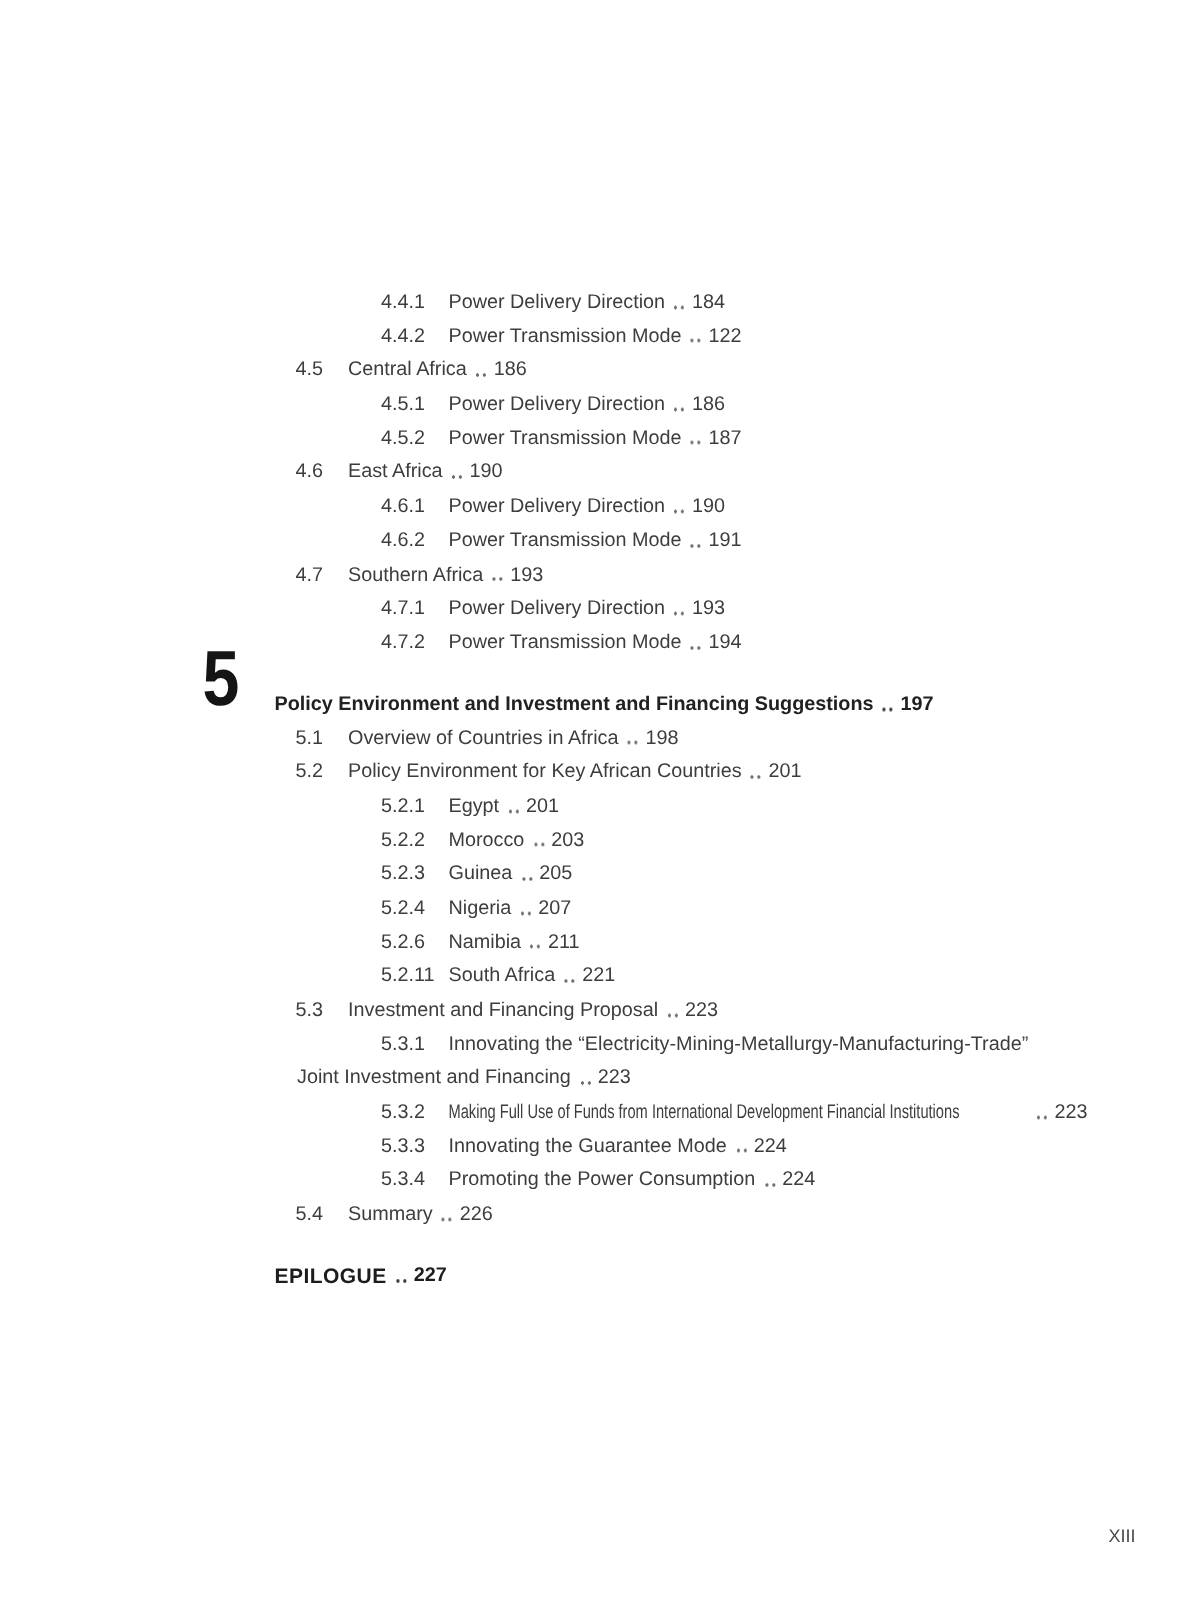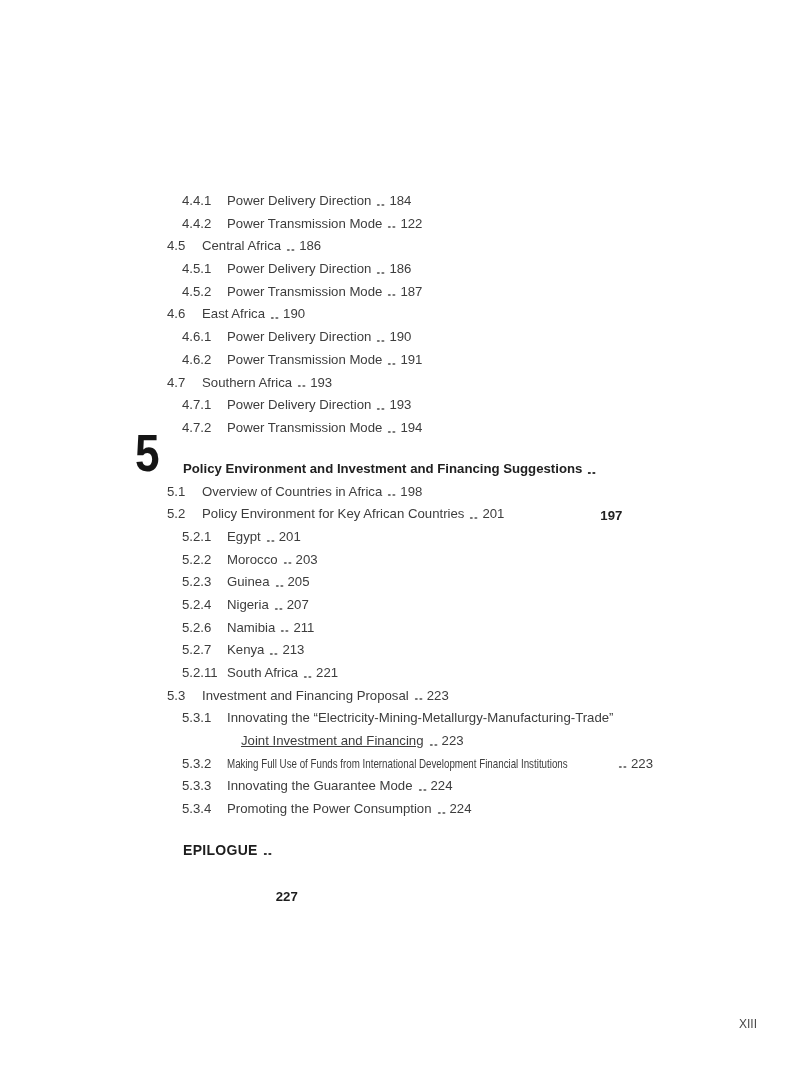--- a/index.html
+++ b/index.html
@@ -18,33 +18,33 @@
     flex: 1 1 auto; min-width: 10px;
     margin: 0 3px 0 5px;
     background-image: radial-gradient(circle, #6f6f6f 1px, rgba(255,255,255,0) 1.25px);
     background-size: 4.6px 4px;
     background-repeat: repeat-x;
     background-position: left 0 bottom 6px;
   }
   .leader.bold {
     background-image: radial-gradient(circle, #3a3a3a 1.05px, rgba(255,255,255,0) 1.3px);
   }
-  .sub1 .num { margin-left: 32px; min-width: 35px; }
-  .sub2 .num { margin-left: 47px; min-width: 45px; }
+  .sub1 .num { margin-left: 62px; min-width: 35px; }
+  .sub2 .num { margin-left: 119px; min-width: 45px; }
   .pg { text-align: center; }
   .chapter { margin-top: 18.3px; position: relative; }
   .chapter .label { margin-left: 48px; font-weight: bold; color: #212121; }
-  .chapter .pg { font-weight: bold; color: #212121; margin-top: 47px; }
+  .chapter .pg { font-weight: bold; color: #212121; }
   .chapnum {
     position: absolute; left: 0; top: -16px;
     font-size: 52px; font-weight: 900; color: #151515;
     line-height: 44px; letter-spacing: -1px;
     transform: scaleX(0.85); transform-origin: 0 0;
   }
-  .cont .label.indent2 { margin-left: 106px; text-decoration: underline; }
+  .cont .label.indent2 { margin-left: 63px; }
   .condensed .labelwrap {
     flex: 0 0 auto; width: 386px; overflow: visible;
     white-space: nowrap; line-height: 22.7px;
   }
   .condensed .labelwrap .label {
     display: inline-block; line-height: 22.7px; white-space: pre;
     transform: scaleX(0.74); transform-origin: 0 60%;
   }
   .epilogue { margin-top: 18.3px; }
   .epilogue .label { font-weight: bold; color: #1d1d1d; font-size: 14px; letter-spacing: 0.3px; }
@@ -161,26 +161,20 @@
       <span class="num">5.2.4</span>
       <span class="label">Nigeria</span>
       <span class="leader"></span>
       <span class="pg">207</span>
     </div>
     <div class="row sub2">
       <span class="num">5.2.6</span>
       <span class="label">Namibia</span>
       <span class="leader"></span>
       <span class="pg">211</span>
-    </div>
-    <div class="row sub2">
-      <span class="num">5.2.7</span>
-      <span class="label">Kenya</span>
-      <span class="leader"></span>
-      <span class="pg">213</span>
     </div>
     <div class="row sub2">
       <span class="num">5.2.11</span>
       <span class="label">South Africa</span>
       <span class="leader"></span>
       <span class="pg">221</span>
     </div>
     <div class="row sub1">
       <span class="num">5.3</span>
       <span class="label">Investment and Financing Proposal</span>
@@ -209,20 +203,26 @@
       <span class="label">Innovating the Guarantee Mode</span>
       <span class="leader"></span>
       <span class="pg">224</span>
     </div>
     <div class="row sub2">
       <span class="num">5.3.4</span>
       <span class="label">Promoting the Power Consumption</span>
       <span class="leader"></span>
       <span class="pg">224</span>
     </div>
+    <div class="row sub1">
+      <span class="num">5.4</span>
+      <span class="label">Summary</span>
+      <span class="leader"></span>
+      <span class="pg">226</span>
+    </div>
     <div class="row chapter epilogue">
       <span class="label">EPILOGUE</span>
       <span class="leader bold"></span>
       <span class="pg">227</span>
     </div>
   </div>
 
 <div class="footer">XIII</div>
 
 </body></html>

